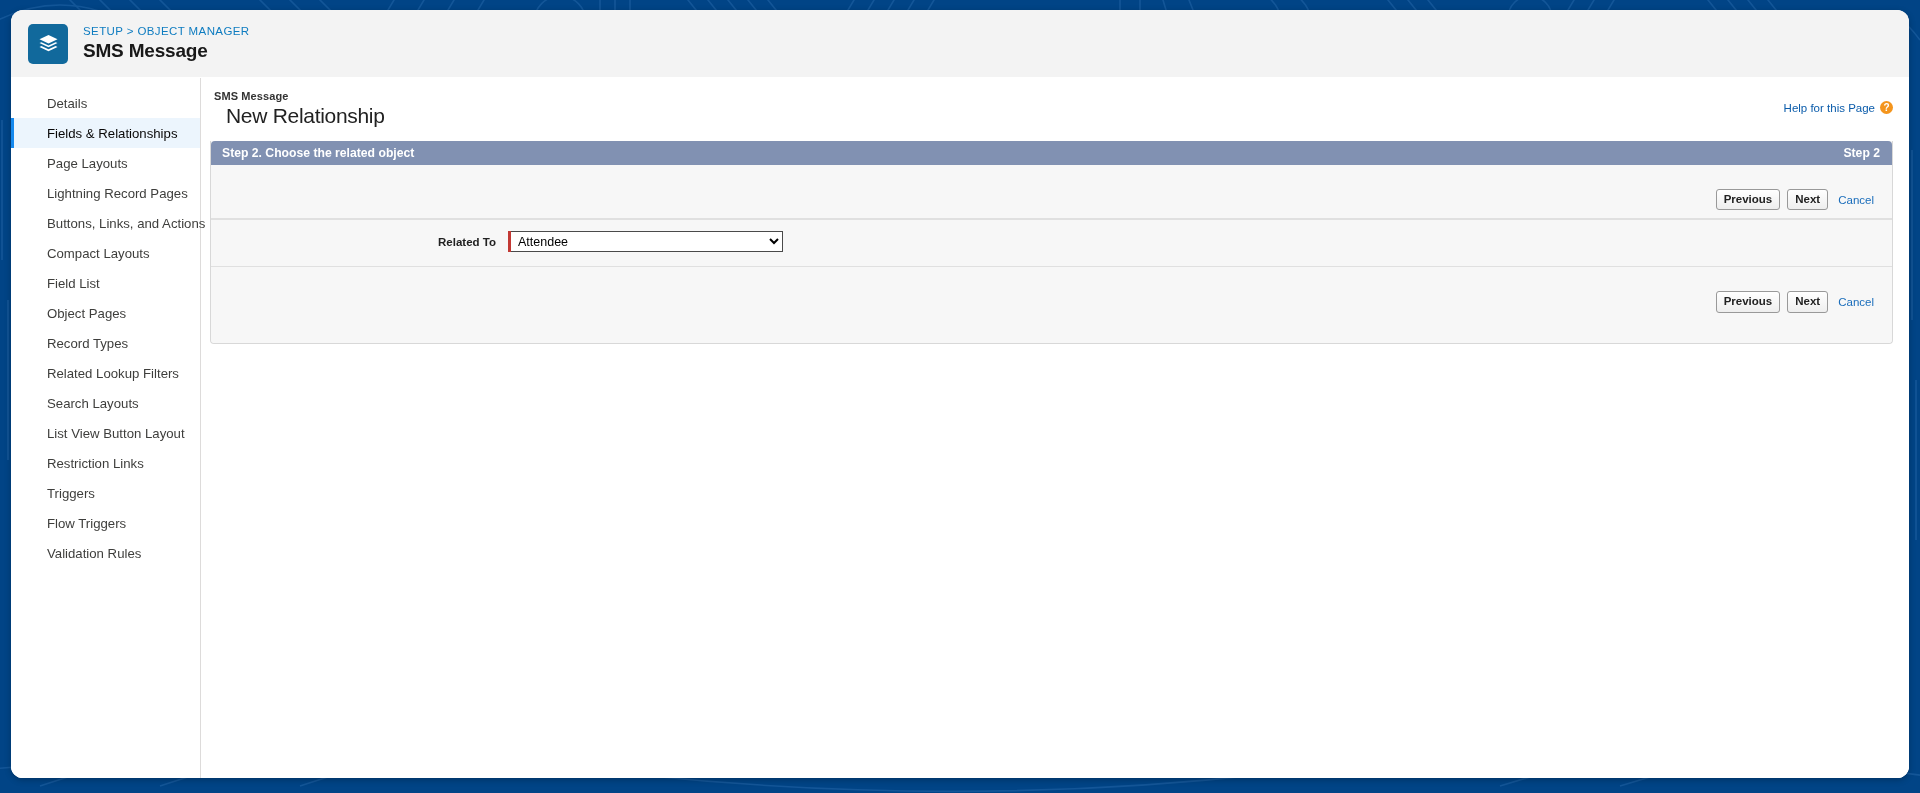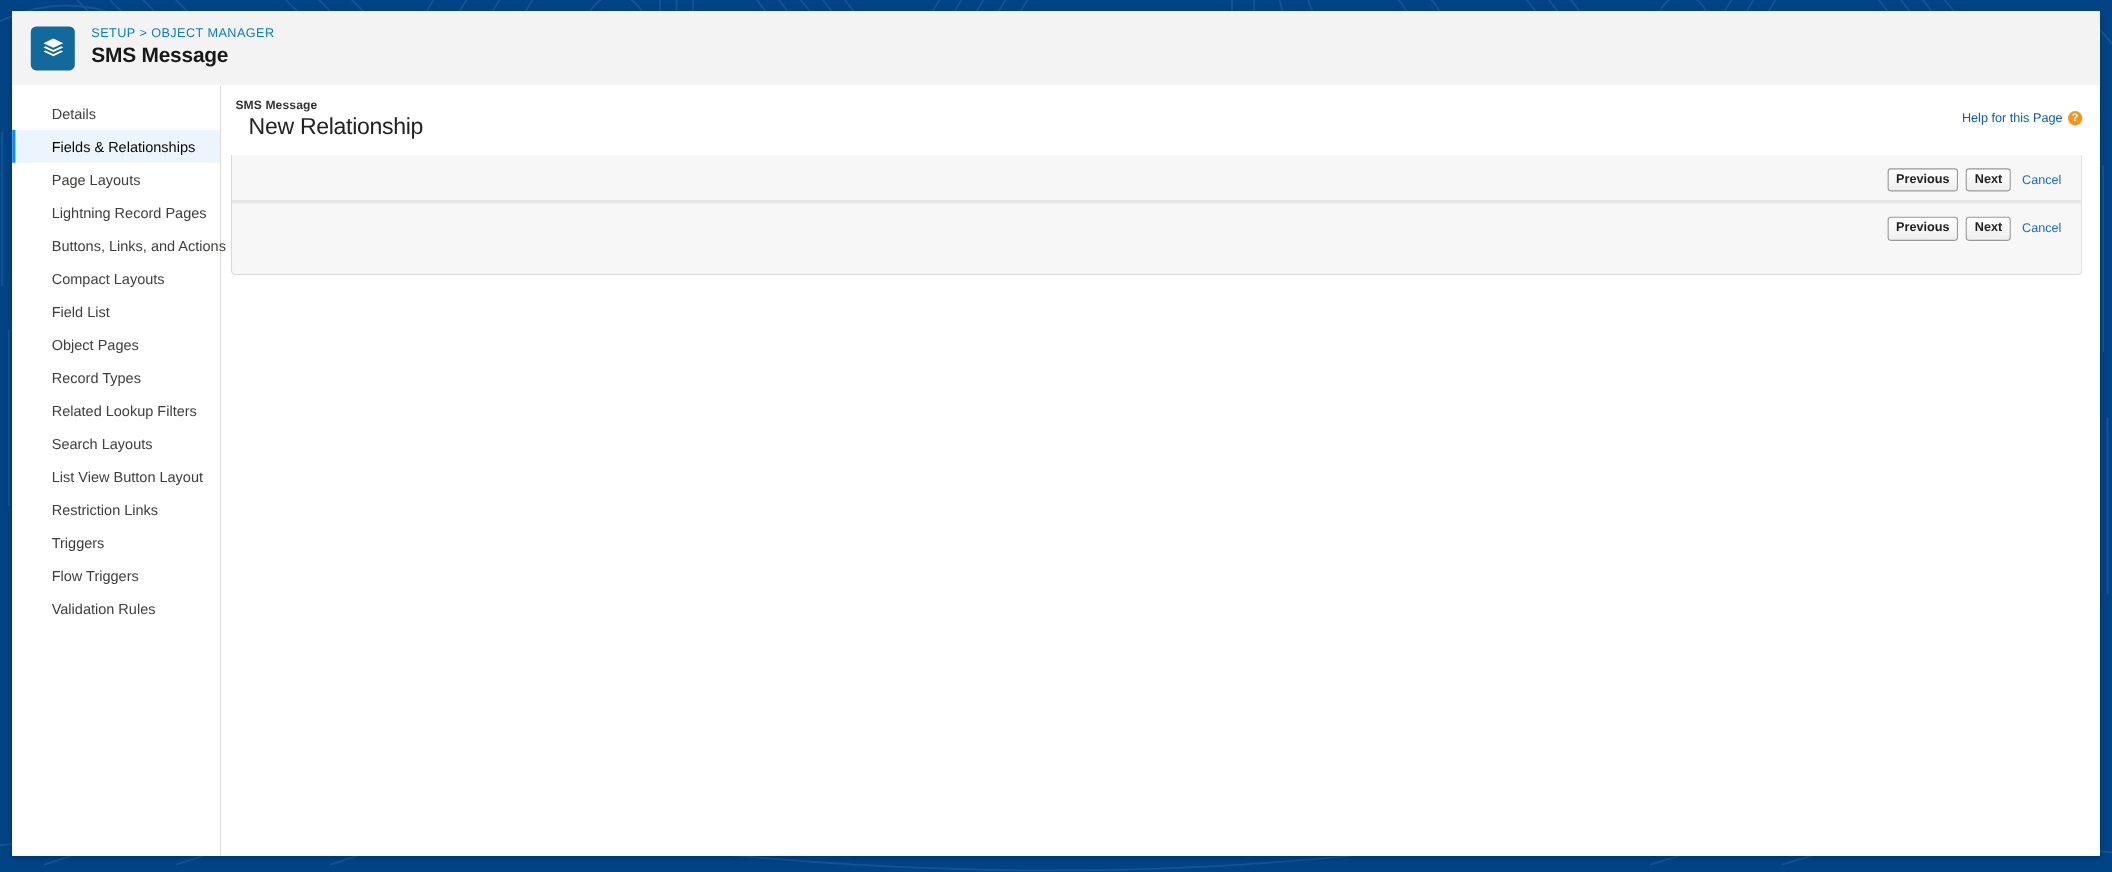--- a/index.html
+++ b/index.html
@@ -26,21 +26,21 @@
   }
 
   
   #app-shell {
     position: absolute;
     left: 11px;
     top: 10px;
     width: 1898px;
     height: 768px;
     background: #ffffff;
-    border-radius: 0;
+    border-radius: 12px;
     overflow: hidden;
     display: flex;
     flex-direction: column;
     box-shadow: 0 2px 6px rgba(0,0,0,0.25);
   }
 
   
   #page-header {
     height: 68px;
     background: #f3f3f3;
@@ -179,21 +179,21 @@
     font-weight: bold;
     border-radius: 4px 4px 0 0;
   }
   #step-bar .step-right { font-size: 12.2px; font-weight: bold; }
 
   .btn-row {
     display: flex;
     justify-content: flex-end;
     align-items: center;
     gap: 7px;
-    padding: 12px 15px 8px 0;
+    padding: 24px 15px 8px 0;
     background: #f7f7f7;
   }
   .sf-btn {
     font-family: "Liberation Sans", sans-serif;
     font-size: 11.5px;
     font-weight: bold;
     color: #222222;
     background: linear-gradient(#ffffff, #eeeeee);
     border: 1px solid #999999;
     border-radius: 3px;
@@ -361,32 +361,45 @@
             <div id="ctx-title">New Relationship</div>
           </div>
           <a id="help-link" href="#">
             <span class="help-text">Help for this Page</span>
             <span id="help-icon">?</span>
           </a>
         </div>
 
         <section id="step-panel">
 
+          <div id="step-bar">
+            <span>Step 2. Choose the related object</span>
+            <span class="step-right">Step 2</span>
+          </div>
 
           <div class="btn-row">
             <button class="sf-btn">Previous</button>
             <button class="sf-btn">Next</button>
             <a class="sf-link" href="#">Cancel</a>
           </div>
 
           <div class="divider"></div>
 
 
           <div class="divider"></div>
 
+          <div id="field-zone">
+            <div id="field-label">Related To</div>
+            <div id="select-wrap">
+              <div id="req-bar"></div>
+              <select id="related-select">
+                <option>Attendee</option>
+              </select>
+            </div>
+          </div>
 
           <div class="divider"></div>
 
           <div class="btn-row">
             <button class="sf-btn">Previous</button>
             <button class="sf-btn">Next</button>
             <a class="sf-link" href="#">Cancel</a>
           </div>
 
           <div id="bottom-spacer"></div>

